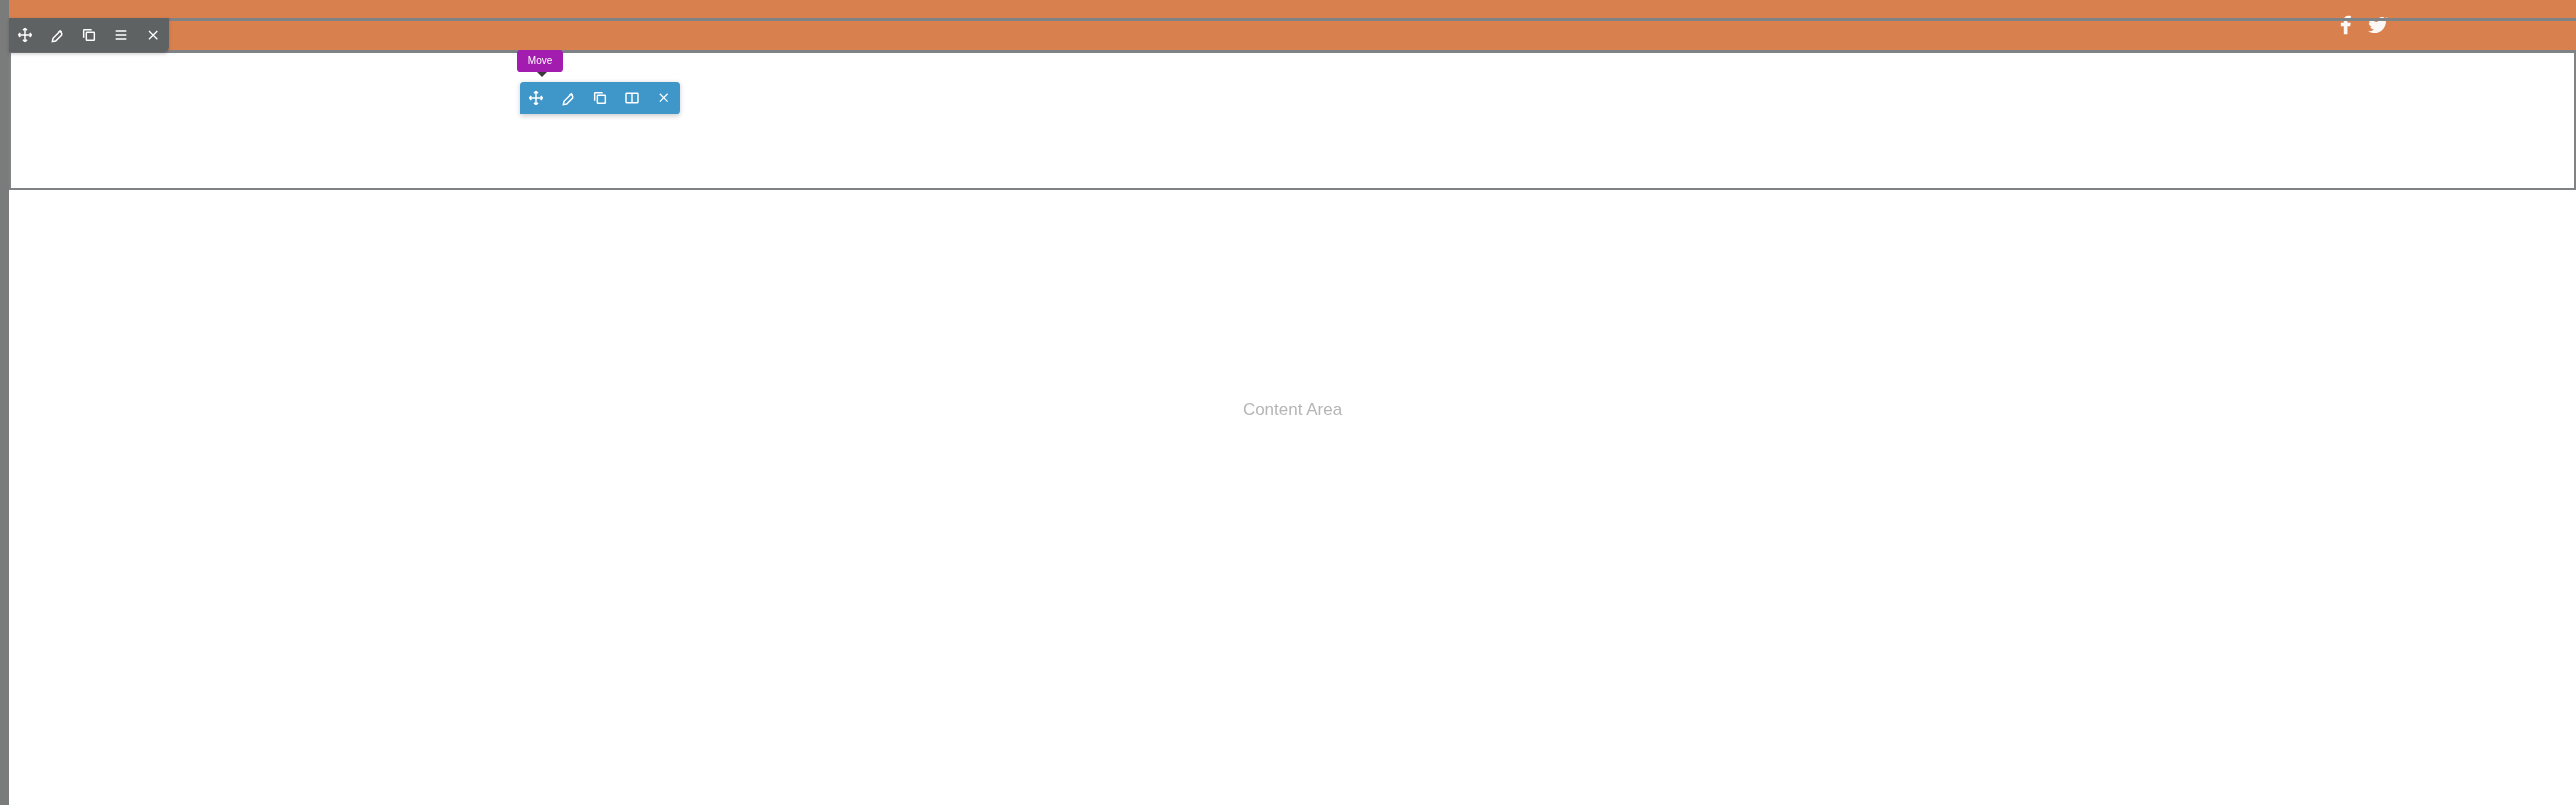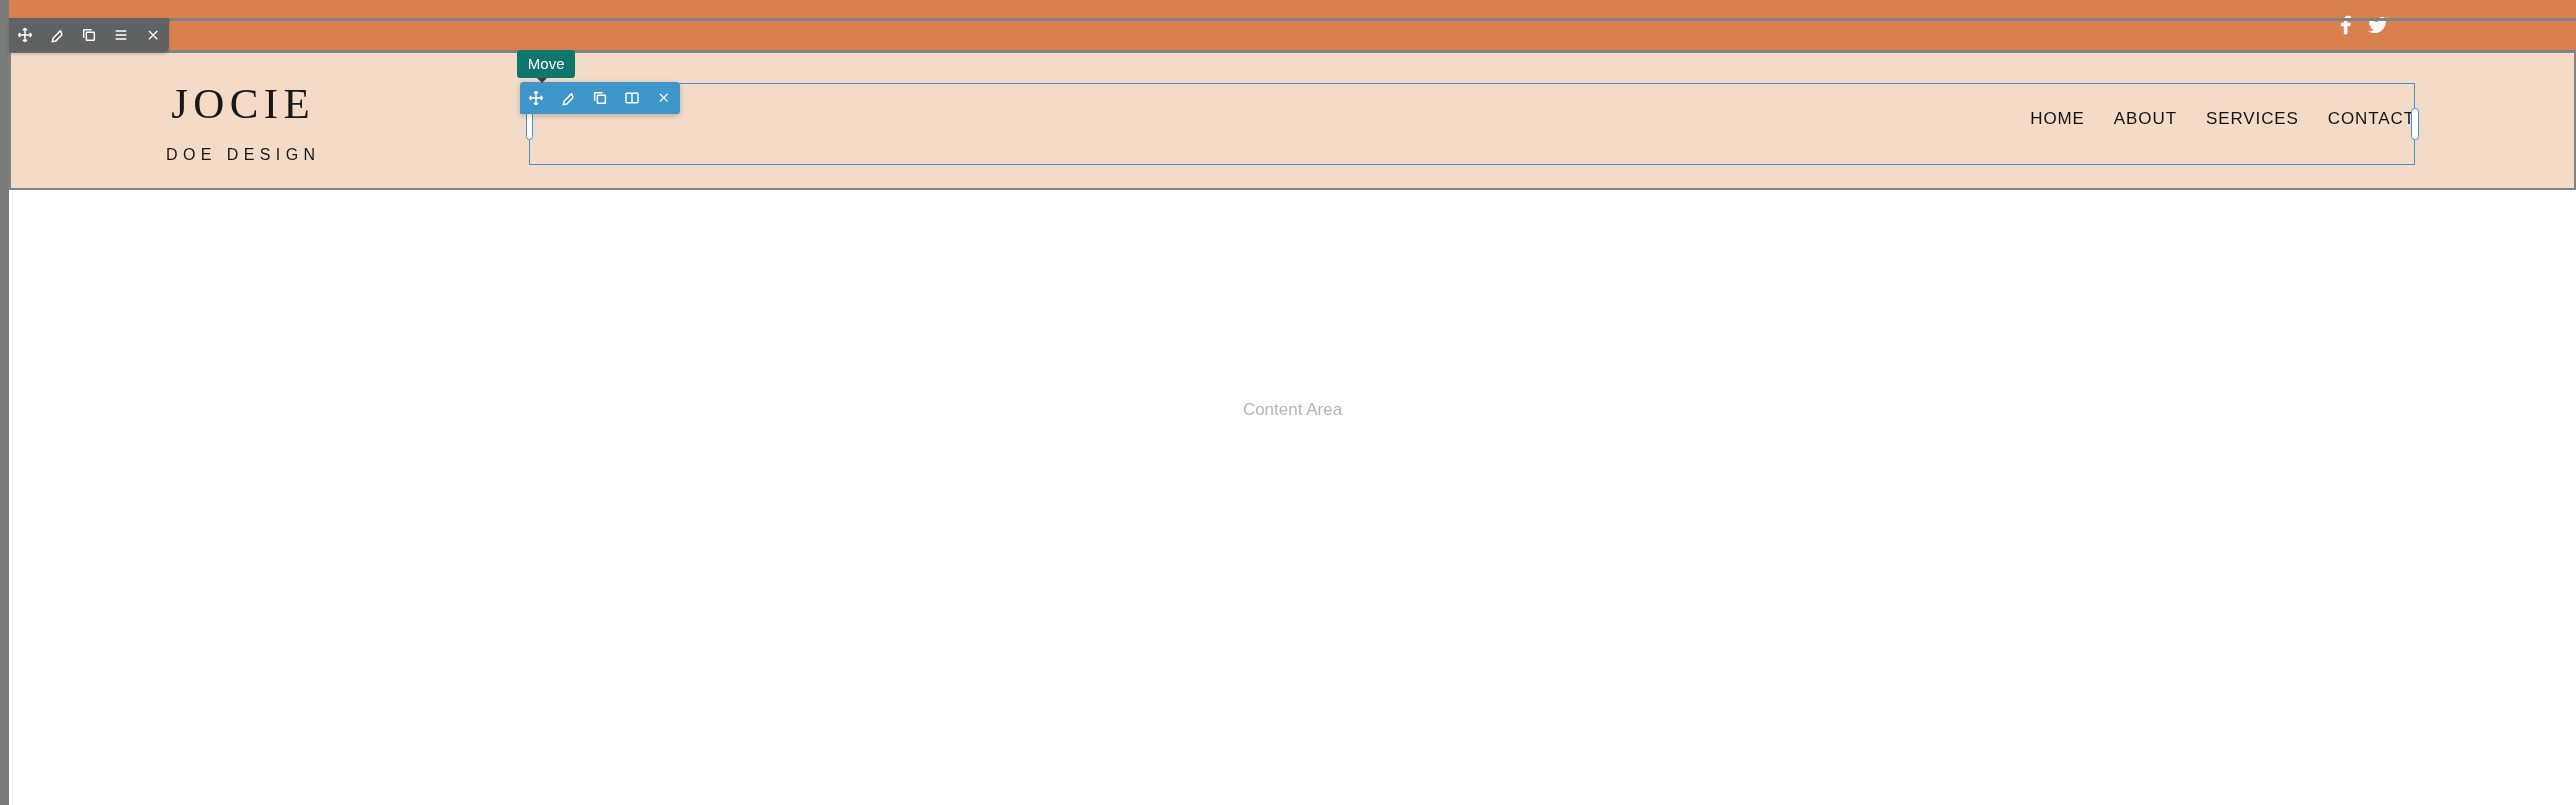--- a/index.html
+++ b/index.html
@@ -183,25 +183,25 @@
     .inner-toolbar .tb-btn svg {
       stroke: #ffffff;
       fill: none;
       stroke-width: 2.2;
     }
     
     .tooltip {
       position: absolute;
       left: 517px;
       top: 50px;
-      background: #0f766e;
+      background: #a21caf;
       color: #ffffff;
       padding: 5.4px 10.8px;
       border-radius: 3.6px;
-      font-size: 15px;
+      font-size: 10px;
       z-index: 70;
     }
     .tooltip::after {
       content: '';
       position: absolute;
       bottom: -5.4px;
       left: 20px;
       border-left: 5.4px solid transparent;
       border-right: 5.4px solid transparent;
       border-top: 5.4px solid #3b3b3b;
@@ -267,38 +267,20 @@
         <path d="M279.14 288l14.22-92.66h-88.91v-60.13c0-25.35 12.42-50.06 52.24-50.06h40.42V6.26S260.43 0 225.36 0c-73.22 0-121.08 44.38-121.08 124.72v70.62H22.89V288h81.39v224h100.17V288z"></path>
       </svg>
       <svg width="20" height="20" viewBox="0 0 512 512">
         <path d="M459.37 151.716c.325 4.548.325 9.097.325 13.645 0 138.72-105.583 298.558-298.558 298.558-59.452 0-114.68-17.219-161.137-47.106 8.447.974 16.568 1.299 25.34 1.299 49.055 0 94.213-16.568 130.274-44.832-46.132-.975-84.792-31.188-98.112-72.772 6.498.974 12.995 1.624 19.818 1.624 9.421 0 18.843-1.3 27.614-3.573-48.081-9.747-84.143-51.98-84.143-102.985v-1.299c13.969 7.797 30.214 12.67 47.431 13.319-28.264-18.843-46.781-51.005-46.781-87.391 0-19.492 5.197-37.36 14.294-52.954 51.655 63.675 129.3 105.258 216.365 109.807-1.624-7.797-2.599-15.918-2.599-24.04 0-57.828 46.782-104.934 104.934-104.934 30.213 0 57.502 12.67 76.67 33.137 23.715-4.548 46.456-13.32 66.599-25.34-7.798 24.366-24.366 44.833-46.132 57.827 21.117-2.273 41.584-8.122 60.426-16.243-14.292 20.791-32.161 39.308-52.628 54.253z"></path>
       </svg>
     </div>
   </div>
 
   <div class="outer-selection-border"></div>
 
-  <div class="header-section">
-    <div class="logo-area">
-      <div class="logo-title">JOCIE</div>
-      <div class="logo-subtitle">DOE DESIGN</div>
-    </div>
-
-    <div class="inner-selection">
-      <div class="handle left"></div>
-      <div class="handle right"></div>
-    </div>
-
-    <nav class="nav-area">
-      <a href="#">HOME</a>
-      <a href="#">ABOUT</a>
-      <a href="#">SERVICES</a>
-      <a href="#">CONTACT</a>
-    </nav>
-  </div>
 
   <div class="tooltip">Move</div>
 
   <div class="inner-toolbar">
     <div class="tb-btn">
       <svg width="16" height="16" viewBox="0 0 24 24">
         <path d="M12 2 L12 22 M2 12 L22 12 M12 2 L9 5 M12 2 L15 5 M12 22 L9 19 M12 22 L15 19 M2 12 L5 9 M2 12 L5 15 M22 12 L19 9 M22 12 L19 15"></path>
       </svg>
     </div>
     <div class="tb-btn">

